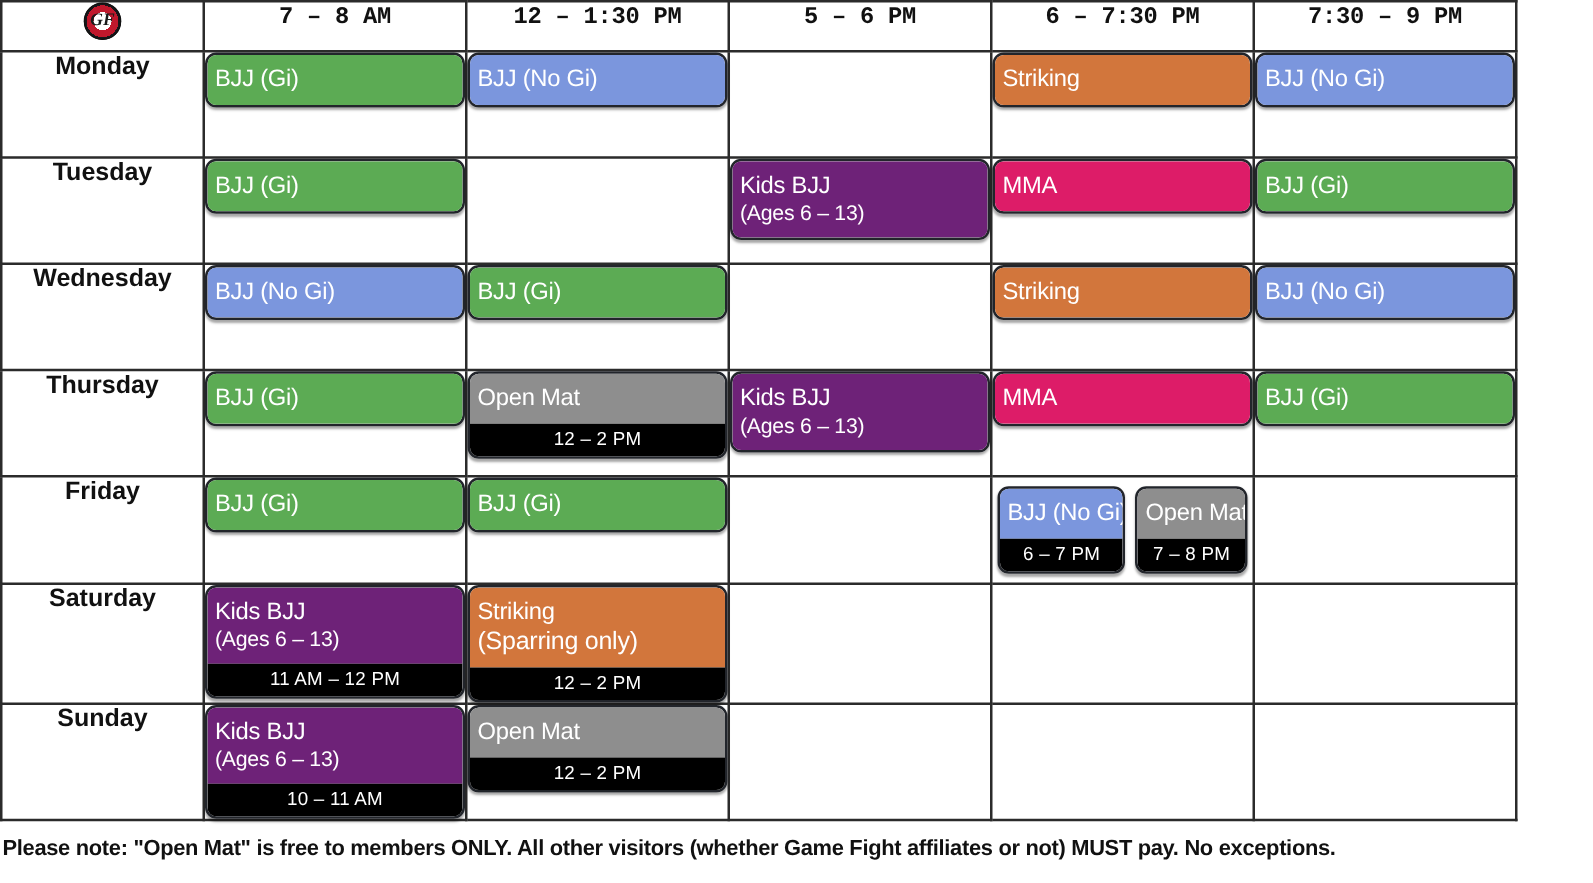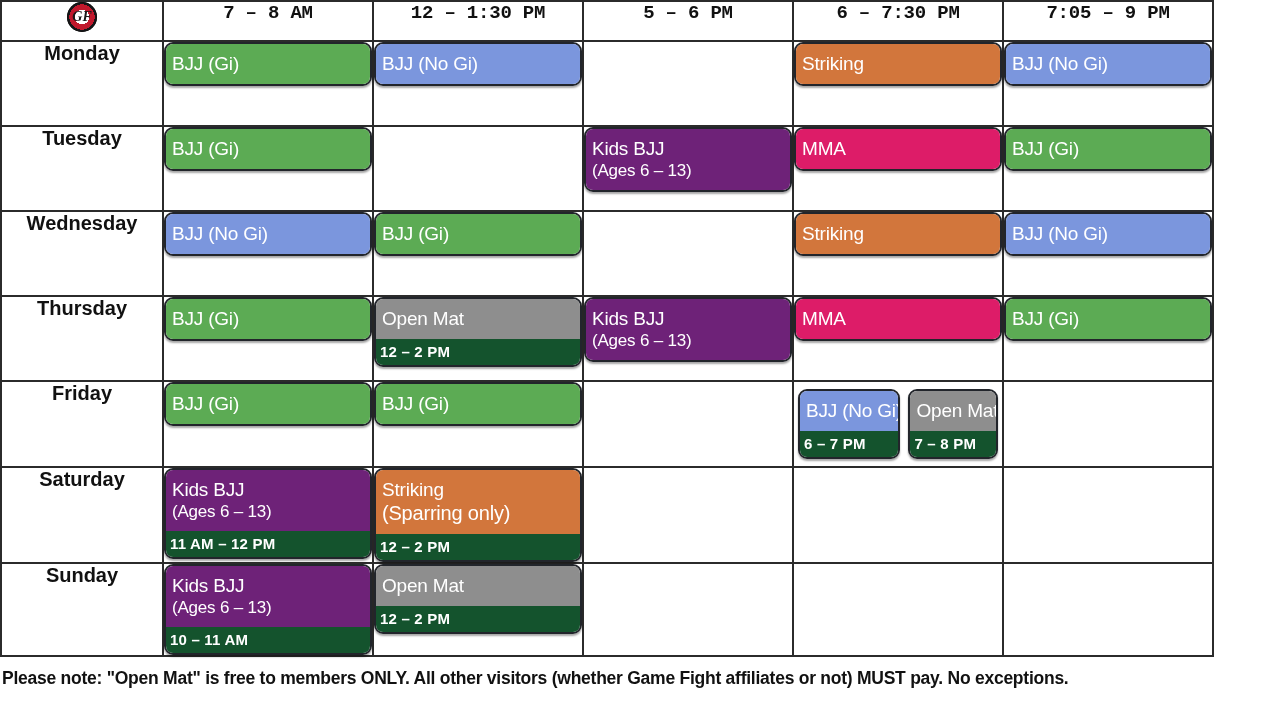--- a/index.html
+++ b/index.html
@@ -137,24 +137,25 @@
     font-size: 17px;
     font-weight: normal;
     letter-spacing: -0.2px;
     white-space: nowrap;
     margin-top: 1px;
   }
   .card-sub.small {
     font-size: 20px;
   }
   .card-time {
-    background: #14532d;
+    background: #000000;
     color: #ffffff;
-    font-weight: bold;
+    font-weight: normal;
     font-size: 15px;
+    text-align: center;
     padding: 4px 4px 5px 4px;
     letter-spacing: 0.2px;
     white-space: nowrap;
   }
 
   
   .note {
     margin-top: 11px;
     padding-left: 2px;
     font-size: 17.5px;
@@ -182,21 +183,21 @@
       <tr>
         <th class="hdr-logo-cell">
           <span class="logo">
             <span class="gf">GF</span>
           </span>
         </th>
         <th class="hdr-cell">7 – 8 AM</th>
         <th class="hdr-cell">12 – 1:30 PM</th>
         <th class="hdr-cell">5 – 6 PM</th>
         <th class="hdr-cell">6 – 7:30 PM</th>
-        <th class="hdr-cell">7:05 – 9 PM</th>
+        <th class="hdr-cell">7:30 – 9 PM</th>
       </tr>
     </thead>
     <tbody id="schedule-body">
         <tr style="height: 85px;">
           <td class="day-cell">Monday</td>
           <td class="slot-cell">
             <div class="slot-inner">
               <div class="card">
                 <div class="card-body" style="background: rgb(92, 171, 84);">
                   <div class="card-title">BJJ (Gi)</div>

